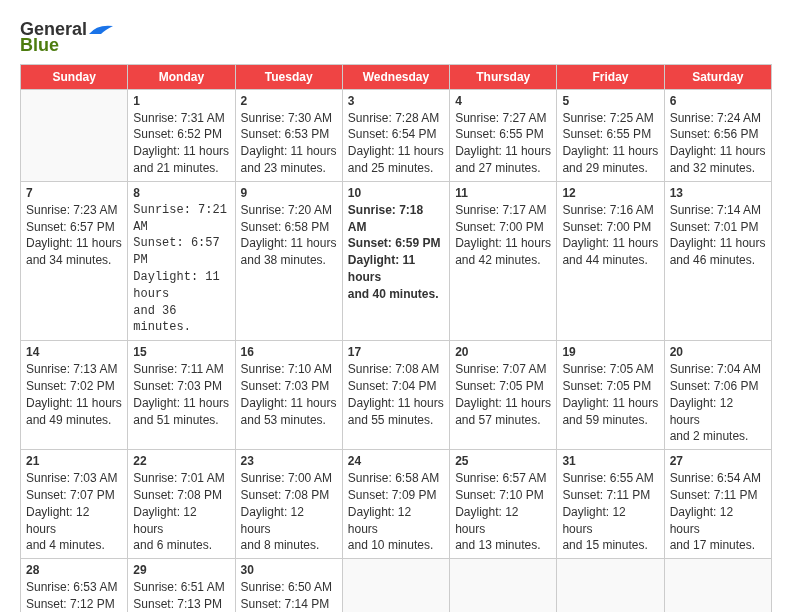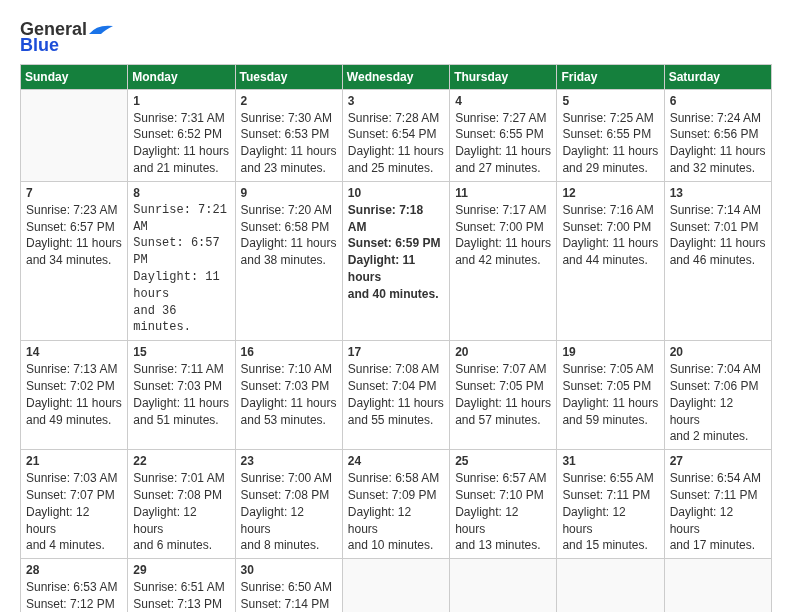--- a/index.html
+++ b/index.html
@@ -44,26 +44,26 @@
       font-size: 14px;
       color: #333;
       margin-top: 2px;
     }
     .calendar {
       width: 100%;
       border-collapse: collapse;
       margin-top: 8px;
     }
     .calendar th {
-      background: #15803d;
+      background: #ef4444;
       color: #fff;
       font-size: 12px;
       font-weight: bold;
       padding: 5px 4px;
-      text-align: left;
+      text-align: center;
       border: 1px solid #ccc;
     }
     .calendar td {
       vertical-align: top;
       border: 1px solid #ccc;
       padding: 4px 5px;
       font-size: 10px;
       color: #333;
       width: calc(100% / 7);
       min-height: 80px;
@@ -87,21 +87,21 @@
 <body>
 
 <div class="header-logo">
   <div class="logo-container">
     <div style="display:flex; align-items:center;text-align:center;">
       <span class="logo-text">General</span>
       <svg class="logo-wing" viewBox="0 0 28 14">
         <path d="M2,12 Q10,2 26,4 Q18,8 14,12 Z" fill="#1a73e8"></path>
       </svg>
     </div>
-    <span class="logo-text" style="color:#1d4ed8; margin-top:-4px;">Blue</span>
+    <span class="logo-text" style="color:#4d7c0f; margin-top:-4px;">Blue</span>
   </div>
   <div class="title-block">
     <div class="month-title"></div>
     <div class="subtitle"></div>
   </div>
 </div>
 
 <table class="calendar">
   <thead>
     <tr>

